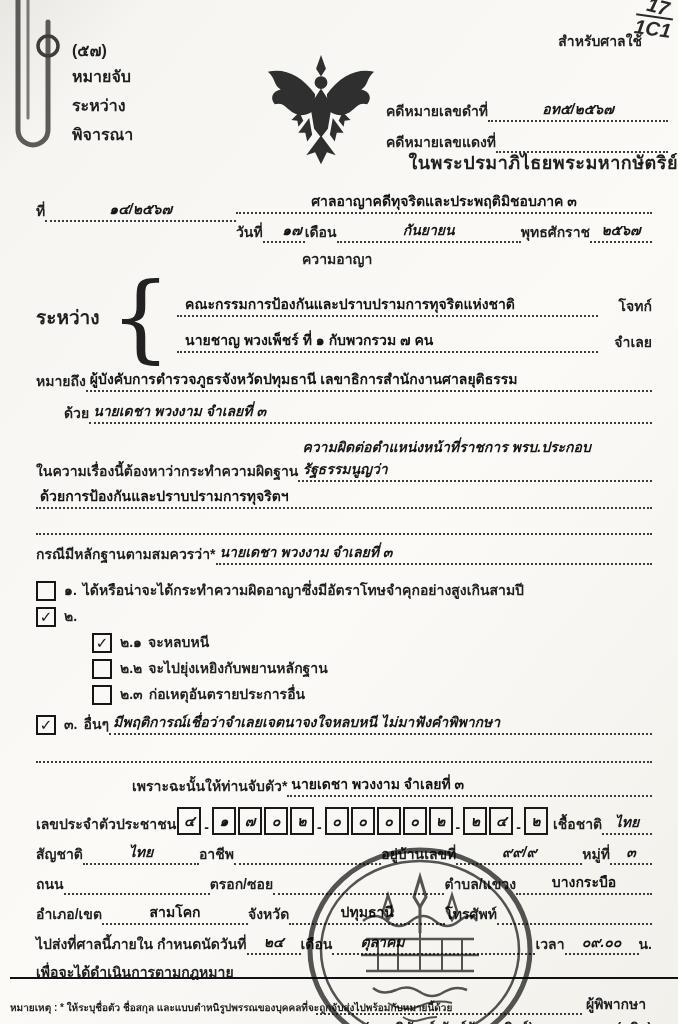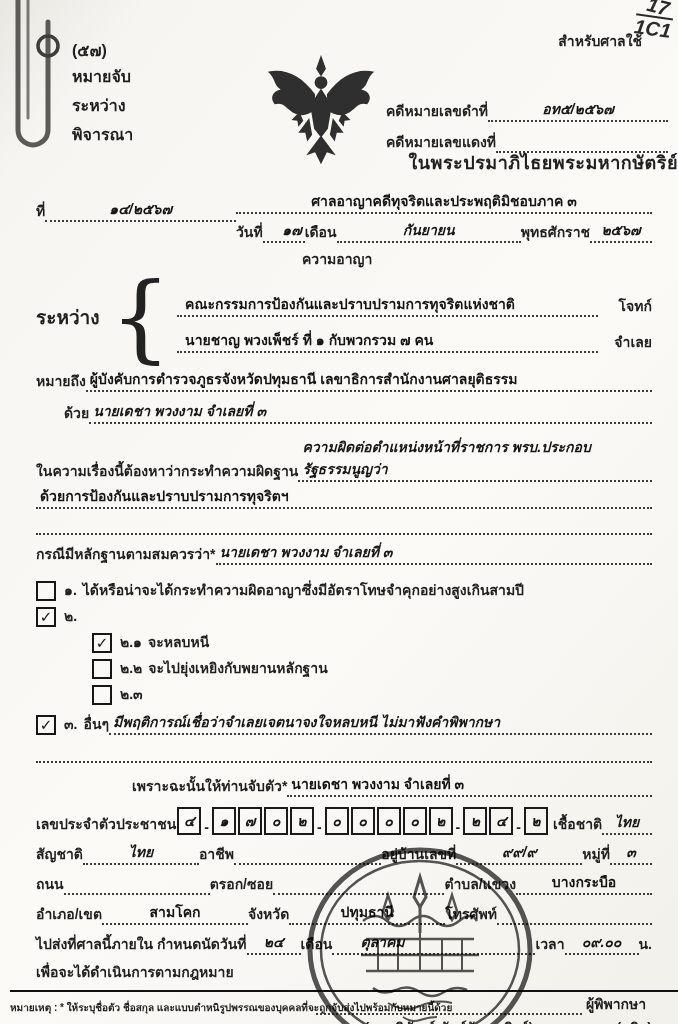--- a/index.html
+++ b/index.html
@@ -48,21 +48,21 @@
   .cno{font-weight:600;margin-right:6px;white-space:nowrap;}
   .ctext{font-weight:600;}
   .idbox{width:20px;height:24px;border:2px solid #1a1a1a;display:inline-flex;align-items:center;justify-content:center;font-size:14px;margin:0 1px;flex:0 0 auto;}
   .idsep{font-weight:800;padding:0 2px;}
   .sig{margin-top:6px;}
   .sigblock{width:336px;margin-left:auto;}
   .sigrow{display:flex;align-items:flex-end;height:26px;}
   .signame{display:flex;align-items:flex-start;margin-top:2px;}
   .judgename{flex:1;text-align:center;font-weight:600;}
   .flip{width:70px;text-align:right;font-weight:600;}
-  .footer{position:absolute;left:10px;right:0;bottom:0;height:26px;border-top:2.5px solid #111;padding-top:6px;}
+  .footer{position:absolute;left:10px;right:0;bottom:0;height:26px;border-top:2.5px solid #111;padding-top:19px;}
   .footnote{font-size:10px;font-weight:700;color:#222;}
   .clip{position:absolute;left:2px;top:-12px;width:76px;height:205px;z-index:4;}
   .seal{position:absolute;left:303px;top:843px;width:234px;height:215px;z-index:5;opacity:.82;mix-blend-mode:multiply;}
   .smallpad{padding-left:4px;text-align:left;}
 </style>
 </head>
 <body>
 
 <div class="page">
 
@@ -198,20 +198,21 @@
         <span class="ctext">จะหลบหนี</span>
       </div>
       <div class="chk sub">
         <span class="box"></span>
         <span class="cno">๒.๒</span>
         <span class="ctext">จะไปยุ่งเหยิงกับพยานหลักฐาน</span>
       </div>
       <div class="chk sub">
         <span class="box"></span>
         <span class="cno">๒.๓</span>
+        <span class="ctext">ก่อเหตุอันตรายประการอื่น</span>
       </div>
       <div class="chk" style="height:28px;">
         <span class="box">✓</span>
         <span class="cno">๓.</span>
         <span class="ctext">อื่นๆ</span>
         <span class="dot grow smallpad"><span class="hw">มีพฤติการณ์เชื่อว่าจำเลยเจตนาจงใจหลบหนี ไม่มาฟังคำพิพากษา</span></span>
       </div>
     </div>
 
     <div class="blankline" style="margin-top:8px;"></div>

